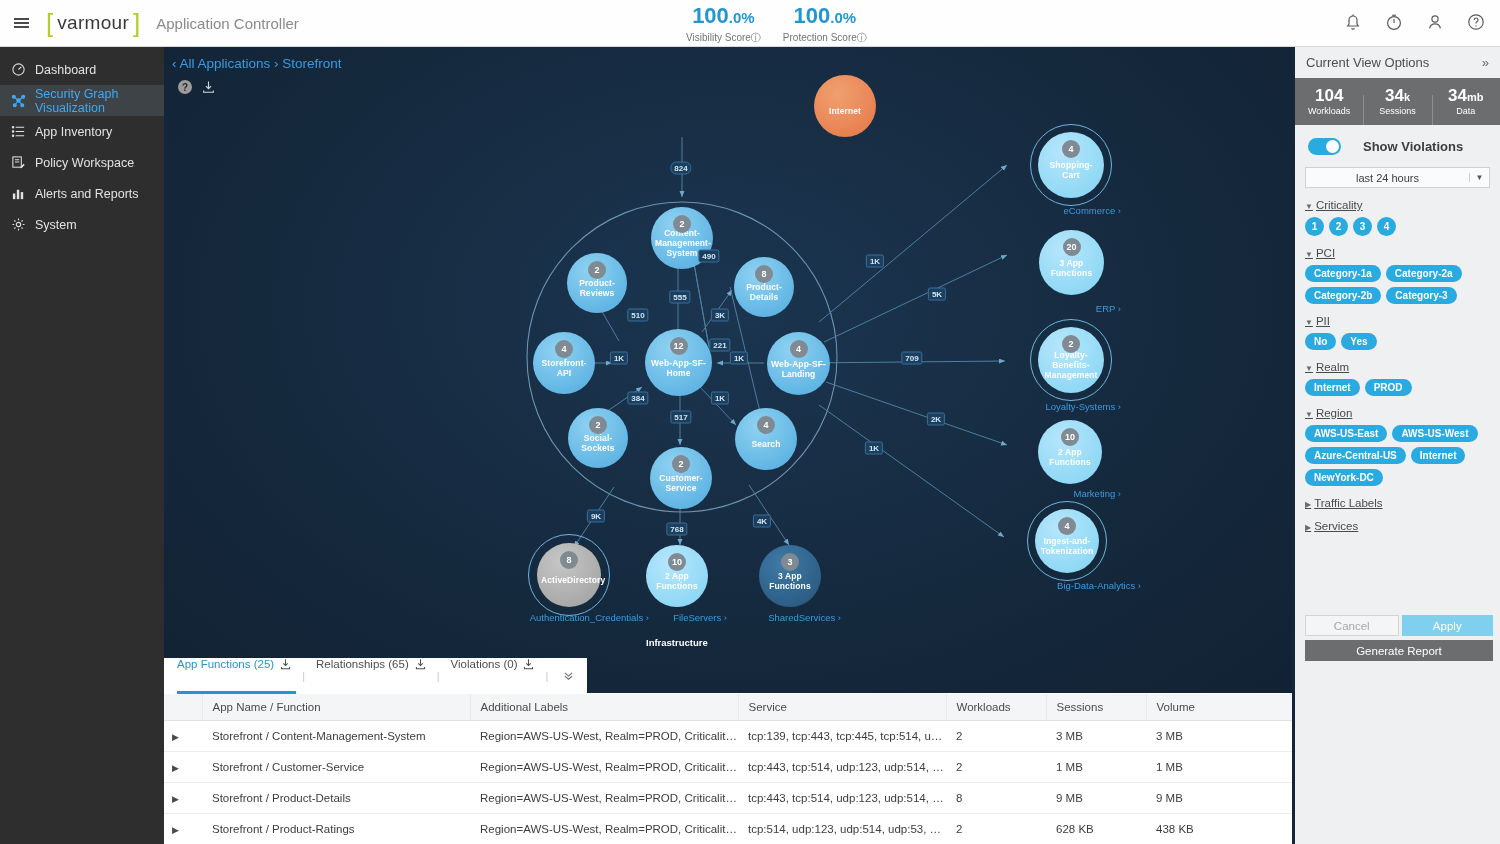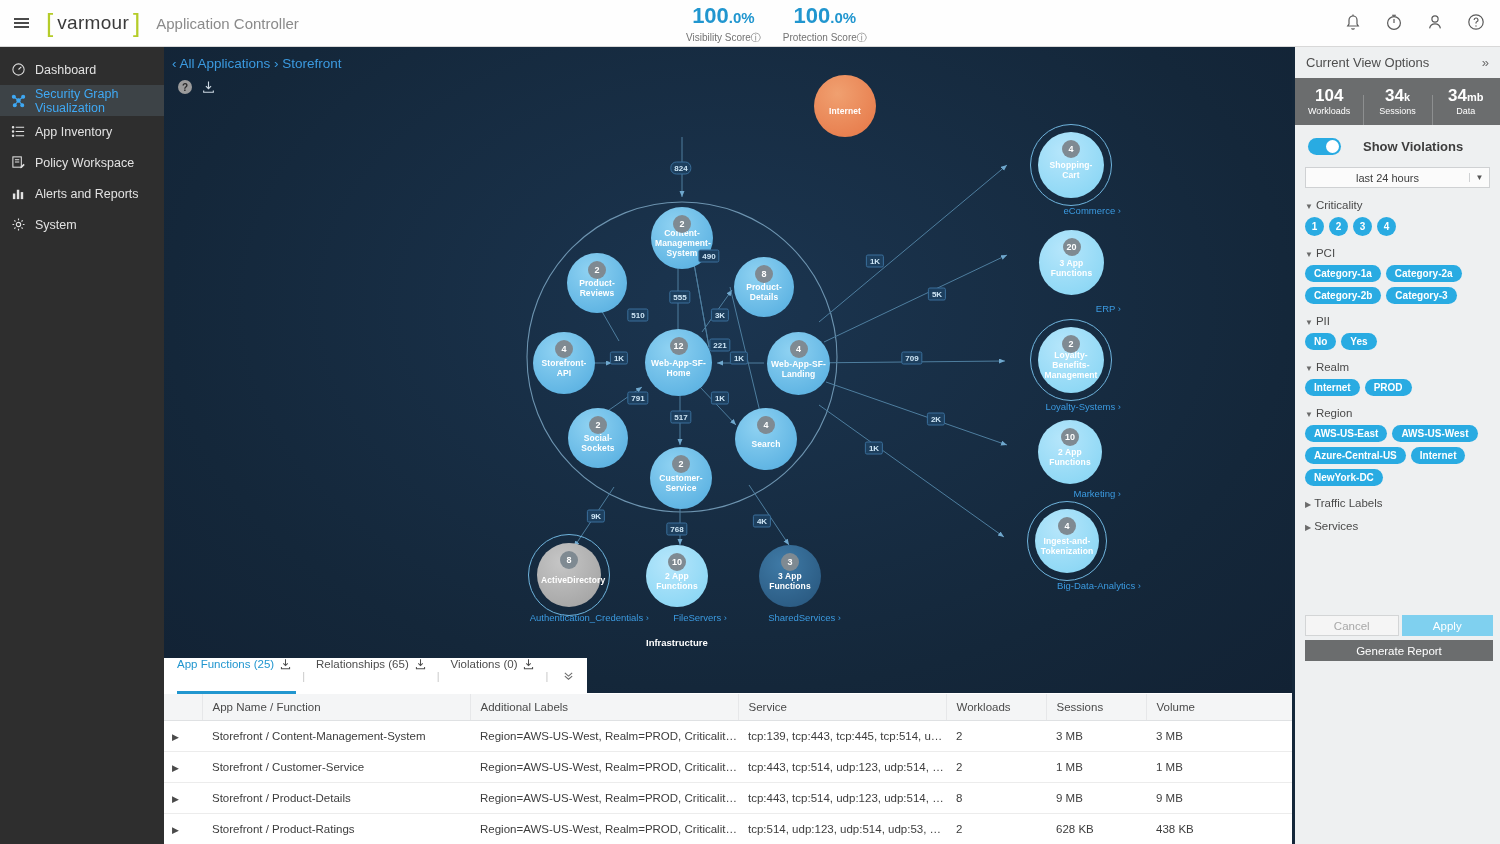--- a/index.html
+++ b/index.html
@@ -129,21 +129,21 @@
   .toggle { width:33px; height:17px; border-radius:9px; background:#29abe2; position:relative; cursor:pointer; }
   .toggle .knob { position:absolute; right:2px; top:2px; width:13px; height:13px; border-radius:50%; background:#fff; }
   #toggrow .tl { font-size:13px; color:#3d3d3d; font-weight:bold; }
   #timesel {
     margin:12px 10px 0 10px; height:21px; background:#fbfbfb; border:1px solid #cfd1d3;
     display:flex; align-items:center; cursor:pointer;
   }
   #timesel .txt { flex:1; text-align:center; font-size:11px; color:#3d3d3d; }
   #timesel .car { width:20px; border-left:1px solid #cfd1d3; text-align:center; font-size:8px; color:#555; }
   .facet { margin:11px 0 0 10px; }
-  .facet .fh { font-size:11.5px; color:#4a4a4a; cursor:pointer; }
+  .facet .fh { font-size:11.5px; color:#4a4a4a; cursor:pointer;text-decoration:underline; }
   .facet .fh .cw { font-size:8px; margin-right:3px; color:#6b6b6b; }
   .chips { display:flex; flex-wrap:wrap; gap:5px; margin-top:6px; max-width:190px; }
   .chip {
     background:#29abe2; color:#fff; border-radius:10px; font-size:10px; font-weight:bold;
     padding:3px 9px; cursor:pointer; white-space:nowrap;
   }
   .chip.round { border-radius:50%; width:19px; height:19px; padding:0; display:flex; align-items:center; justify-content:center; }
   #btnrow { position:absolute; left:10px; top:568px; width:188px; display:flex; gap:3px; }
   #btncancel { flex:1; height:21px; background:#f5f5f5; border:1px solid #d3d5d6; color:#a8a8a8; font-size:11.5px;
                display:flex; align-items:center; justify-content:center; cursor:pointer; }
@@ -414,21 +414,21 @@
   <div id="infralabel" style="left:482px;top:590px;">Infrastructure</div>
 
   <div class="edgelbl" style="left:517px;top:121px;border-radius:6px;">824</div>
   <div class="edgelbl" style="left:545px;top:209px;">490</div>
   <div class="edgelbl" style="left:516px;top:250px;">555</div>
   <div class="edgelbl" style="left:474px;top:268px;">510</div>
   <div class="edgelbl" style="left:556px;top:268px;">3K</div>
   <div class="edgelbl" style="left:556px;top:298px;">221</div>
   <div class="edgelbl" style="left:455px;top:311px;">1K</div>
   <div class="edgelbl" style="left:575px;top:311px;">1K</div>
-  <div class="edgelbl" style="left:474px;top:351px;">791</div>
+  <div class="edgelbl" style="left:474px;top:351px;">384</div>
   <div class="edgelbl" style="left:517px;top:370px;">517</div>
   <div class="edgelbl" style="left:556px;top:351px;">1K</div>
   <div class="edgelbl" style="left:432px;top:469px;">9K</div>
   <div class="edgelbl" style="left:513px;top:482px;">768</div>
   <div class="edgelbl" style="left:598px;top:474px;">4K</div>
   <div class="edgelbl" style="left:711px;top:214px;">1K</div>
   <div class="edgelbl" style="left:773px;top:247px;">5K</div>
   <div class="edgelbl" style="left:748px;top:311px;">709</div>
   <div class="edgelbl" style="left:772px;top:372px;">2K</div>
   <div class="edgelbl" style="left:710px;top:401px;">1K</div>

